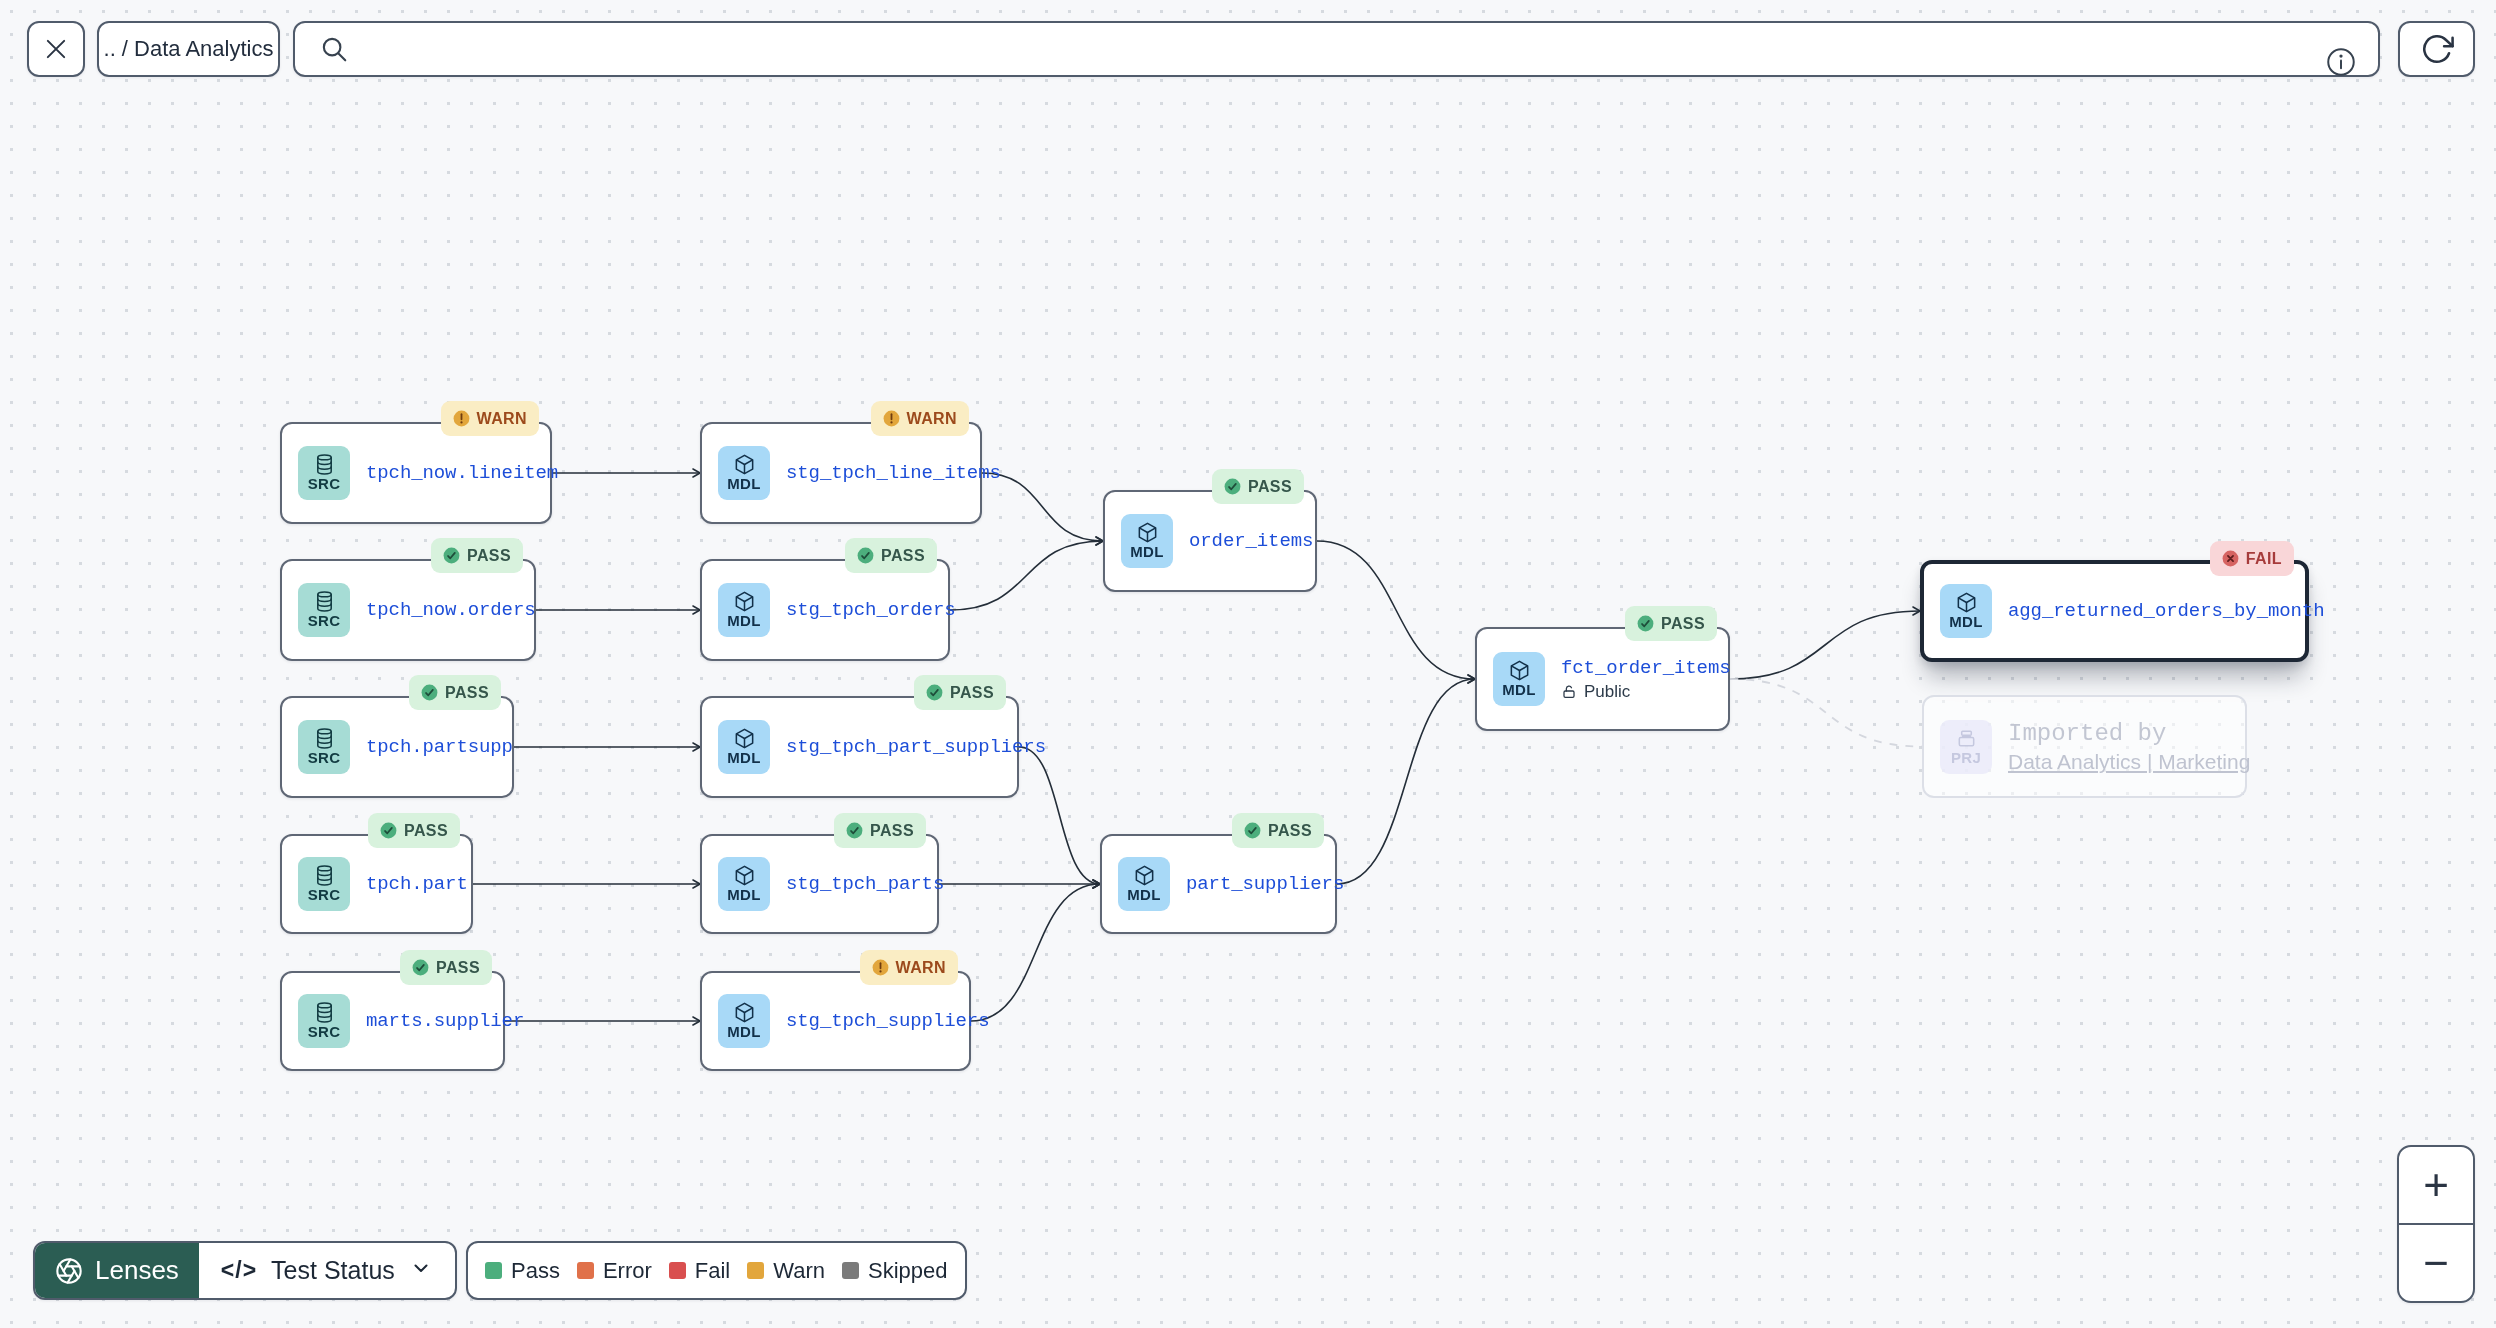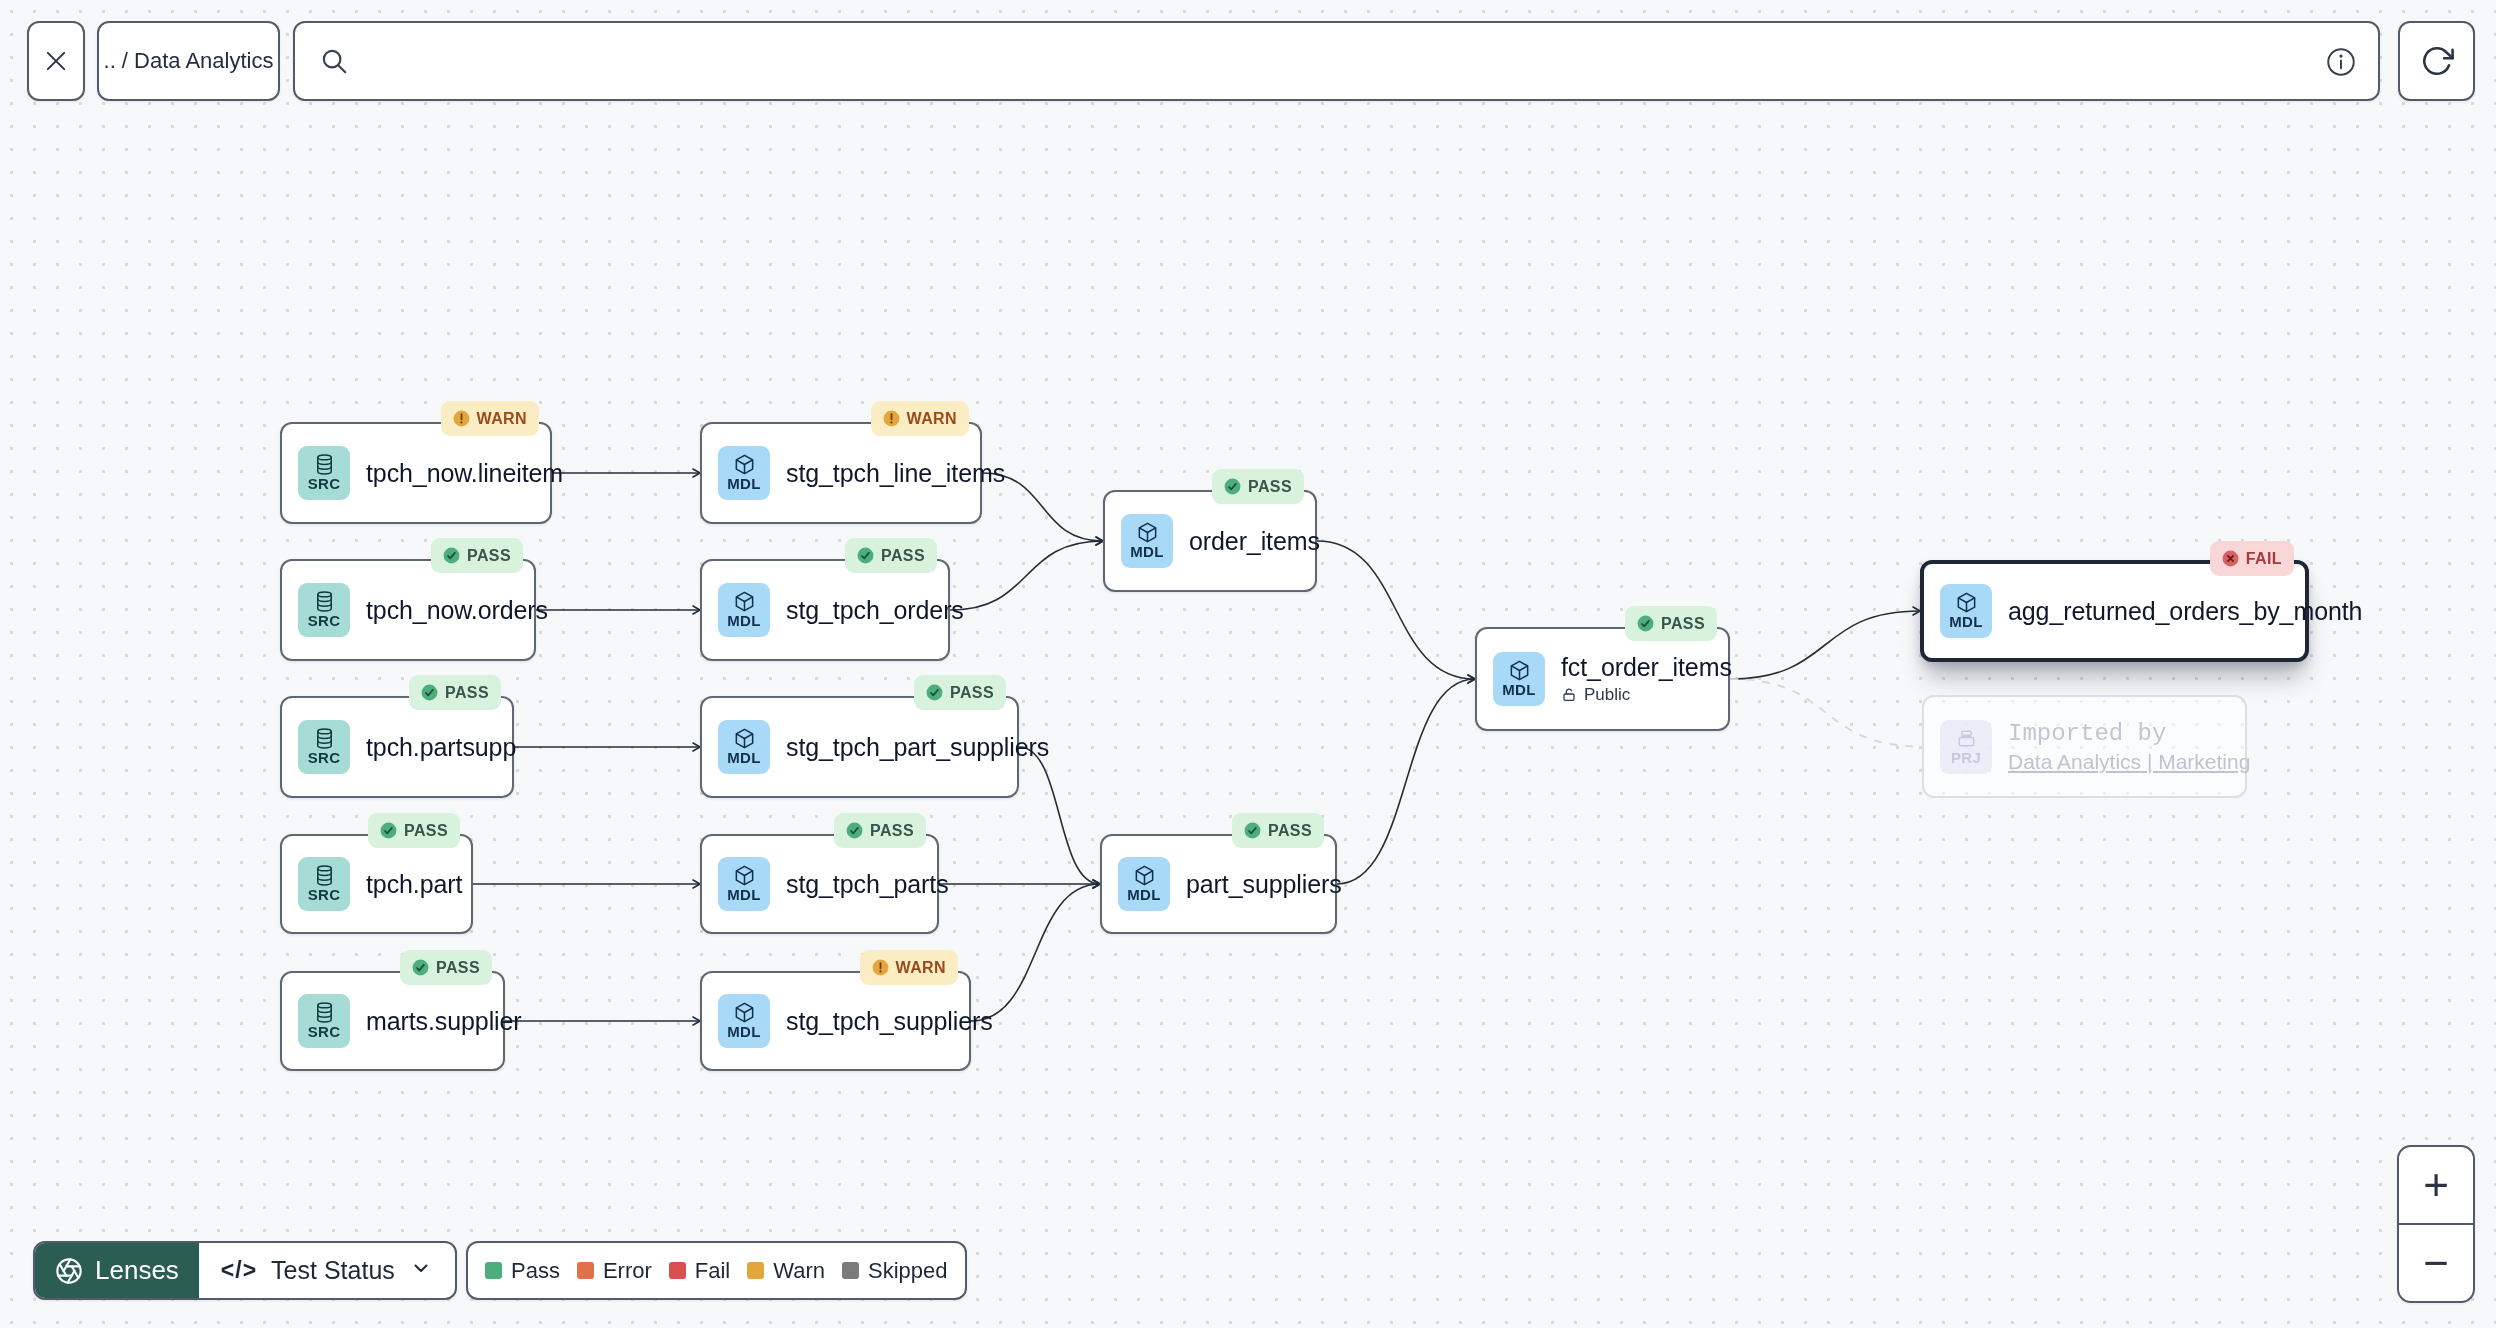--- a/index.html
+++ b/index.html
@@ -8,21 +8,21 @@
 
   .canvas {
     position: relative; width: 2496px; height: 1328px; overflow: hidden;
     background-color: #f7f8fa;
     background-image: radial-gradient(rgba(96,110,130,.22) 1.5px, transparent 1.6px);
     background-size: 23px 23px;
   }
 
   
   .topbtn {
-    position: absolute; top: 21px; height: 80px; background: #fff;
+    position: absolute; top: 21px; height: 56px; background: #fff;
     border: 2px solid #505b6b; border-radius: 12px;
     display: flex; align-items: center; justify-content: center;
     color: #222d3d; box-shadow: 0 1px 3px rgba(20,30,45,.08);
     cursor: pointer;
   }
   .breadcrumb-btn { font-size: 22px; }
   .searchbar { justify-content: flex-start; padding: 0 74px 0 24px; gap: 18px; cursor: text; }
   .searchbar input {
     flex: 1; border: none; outline: none; background: transparent;
     font-family: inherit; font-size: 25px; color: #1d2836;
@@ -45,21 +45,21 @@
   .node.ghost {
     border-color: #dcdfe7; background: rgba(255,255,255,.55); box-shadow: none;
   }
   .badge {
     width: 52px; height: 54px; border-radius: 9px; flex: 0 0 auto;
     display: flex; flex-direction: column; align-items: center; justify-content: center;
   }
   .badge svg { width: 23px; height: 23px; }
   .blabel { font-size: 15px; font-weight: 600; letter-spacing: .3px; line-height: 1.1; }
   .ncontent { display: flex; flex-direction: column; gap: 3px; min-width: 0; }
-  .title { font-size: 25px; color: #0f172a; white-space: nowrap; letter-spacing: -0.1px; }
+  .title { font-size: 19px; color: #1d4ed8; white-space: nowrap; letter-spacing: -0.1px; font-family: Liberation Mono, monospace; }
   .subrow { display: flex; align-items: center; gap: 7px; color: #2c3a49; }
   .subrow svg { width: 16px; height: 16px; }
   .sub { font-size: 17px; white-space: nowrap; }
   .node.ghost .gline1 { font-size: 24px; color: #c2c6d2; white-space: nowrap; font-family: Liberation Mono, monospace; }
   .node.ghost .gline2 { font-size: 21px; color: #bfc3d0; white-space: nowrap; text-decoration: underline; }
   .node.ghost .badge { opacity: .75; }
 
   .pill {
     position: absolute; top: -23px; right: 11px; height: 35px; z-index: 6;
     border-radius: 9px; padding: 0 12px; display: flex; align-items: center; gap: 7px;

